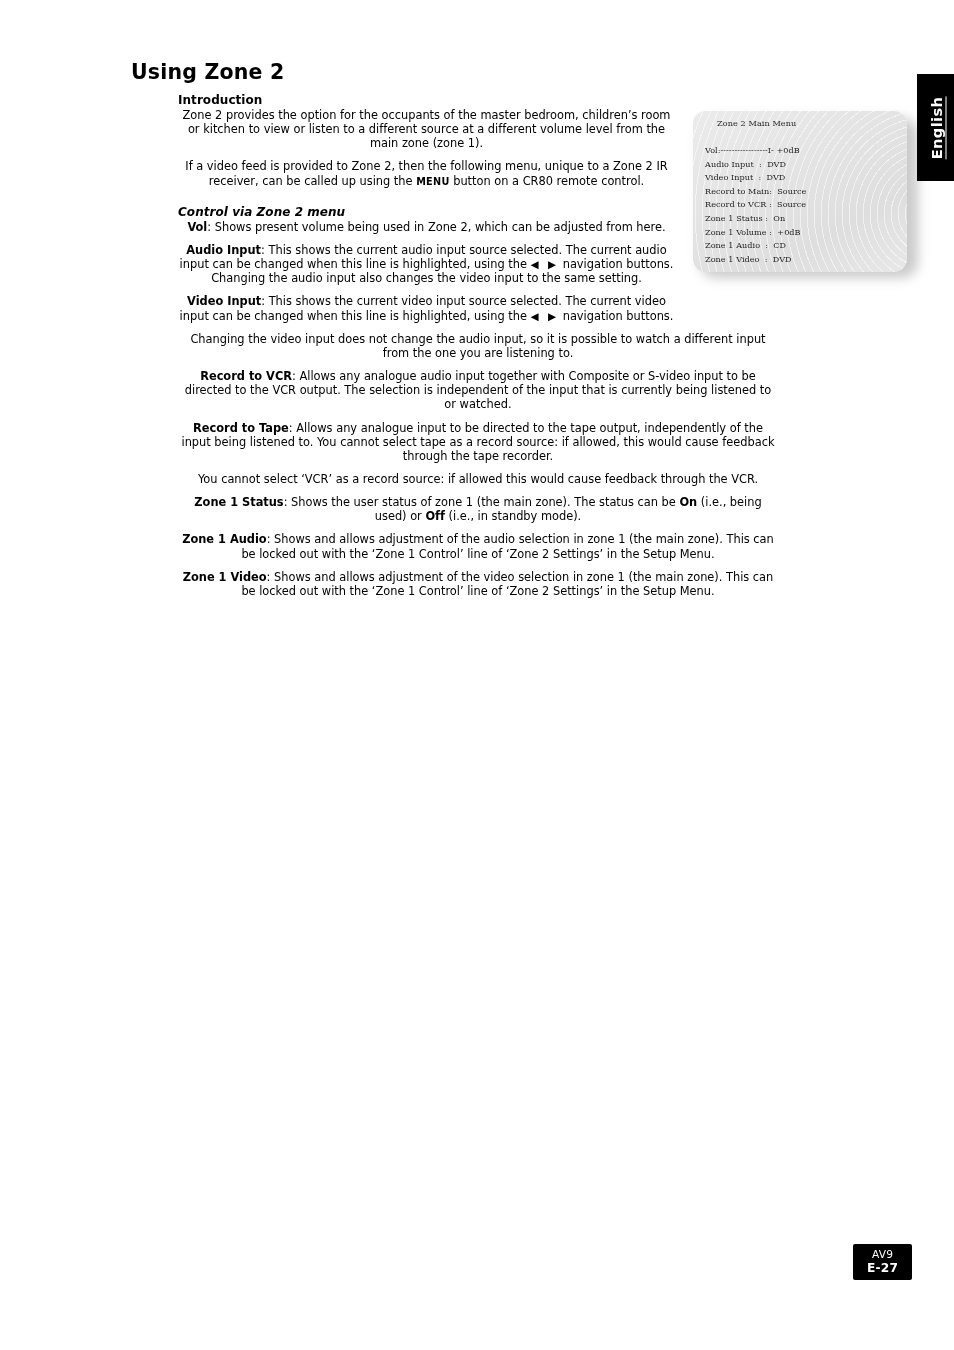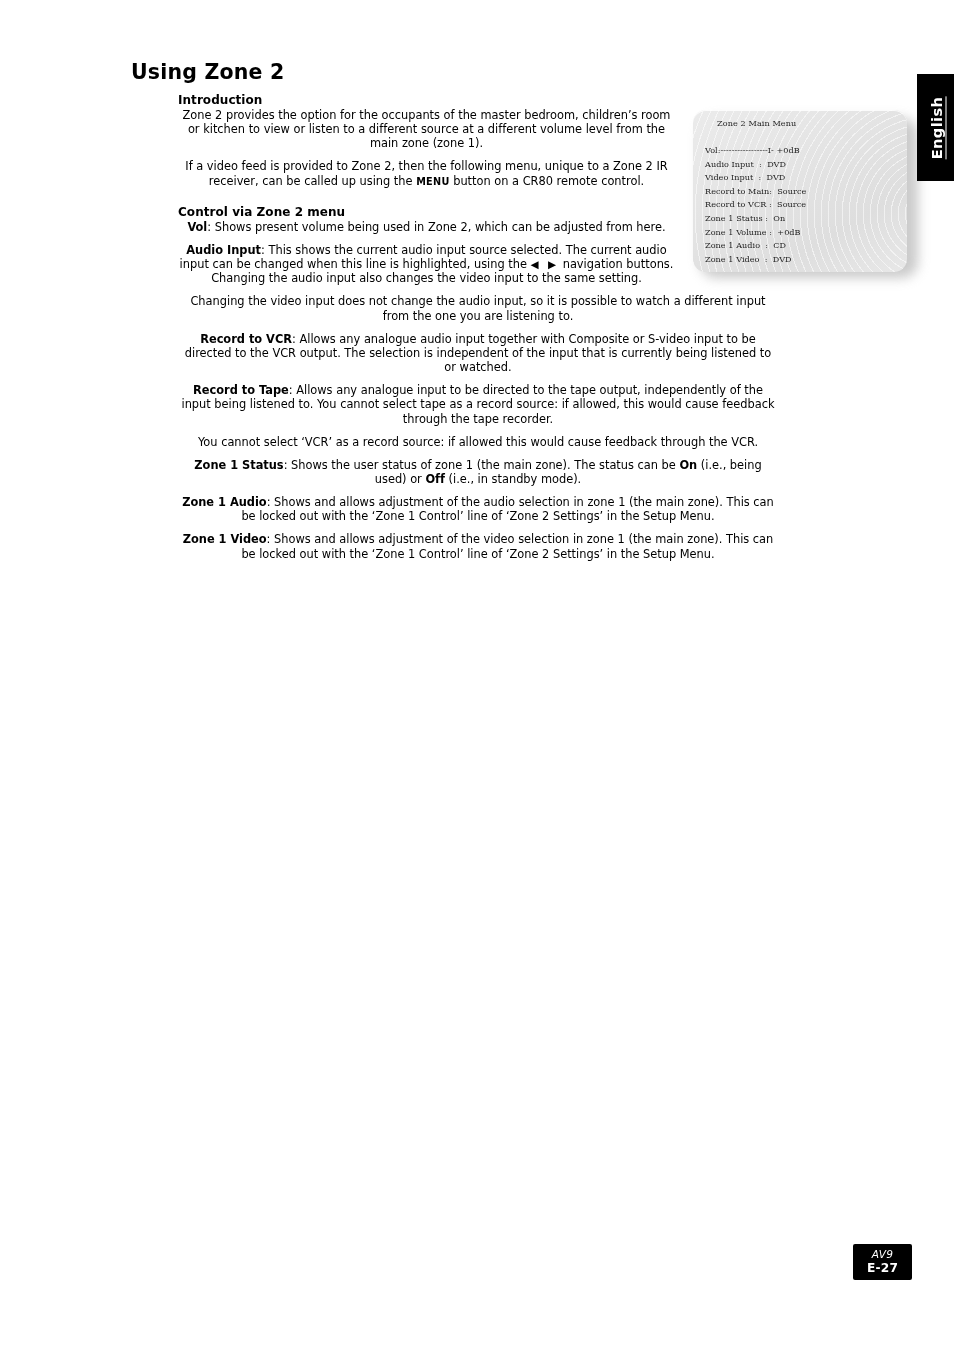--- a/index.html
+++ b/index.html
@@ -36,20 +36,21 @@
     width: 600px;
   }
   .sec-head {
     font-size: 12px;
     font-weight: bold;
     margin: 0 0 1px 0;
     letter-spacing: 0.05px;
   }
   .sec-head.second {
     margin-top: 16px;
+    font-style: italic;
   }
   p.para {
     font-size: 11.4px;
     line-height: 14.15px;
     margin: 0 0 9px 0;
     text-align: center;
     letter-spacing: -0.01px;
   }
   p.nogap {
     margin-bottom: 9px;
@@ -154,21 +155,20 @@
     background: #000000;
     border-radius: 2px;
     color: #ffffff;
     text-align: center;
   }
   .page-badge .model {
     font-size: 10.6px;
     line-height: 14px;
     padding-top: 3px;
     letter-spacing: 0.2px;
-    font-style: italic;
   }
   .page-badge .num {
     font-size: 12.2px;
     font-weight: bold;
     line-height: 15px;
     letter-spacing: 0.2px;
   }
 </style>
 </head>
 <body>
@@ -182,20 +182,21 @@
   <p class="para narrow">Zone 2 provides the option for the occupants of the master bedroom, children’s room or kitchen to view or listen to a different source at a different volume level from the main zone (zone 1).</p>
 
   <p class="para narrow"><span>If a video feed is provided to Zone 2, then the following menu, unique to a Zone 2 IR receiver, can be called up using the </span><span class="smallcaps">MENU</span><span> button on a CR80 remote control.</span></p>
 
   <div class="sec-head second">Control via Zone 2 menu</div>
 
   <p class="para narrow nogap"><span class="b">Vol</span><span>: Shows present volume being used in Zone 2, which can be adjusted from here.</span></p>
 
   <p class="para narrow"><span class="b">Audio Input</span><span>: This shows the current audio input source selected. The current audio input can be changed when this line is highlighted, using the </span><span class="arrows">◀  ▶</span><span> navigation buttons. Changing the audio input also changes the video input to the same setting.</span></p>
 
+  <p class="para narrow"><span class="b">Video Input</span><span>: This shows the current video input source selected. The current video input can be changed when this line is highlighted, using the </span><span class="arrows">◀  ▶</span><span> navigation buttons.</span></p>
 
   <p class="para wide">Changing the video input does not change the audio input, so it is possible to watch a different input from the one you are listening to.</p>
 
   <p class="para wide"><span class="b">Record to VCR</span><span>: Allows any analogue audio input together with Composite or S-video input to be directed to the VCR output. The selection is independent of the input that is currently being listened to or watched.</span></p>
 
   <p class="para wide"><span class="b">Record to Tape</span><span>: Allows any analogue input to be directed to the tape output, independently of the input being listened to. You cannot select tape as a record source: if allowed, this would cause feedback through the tape recorder.</span></p>
 
   <p class="para wide">You cannot select ‘VCR’ as a record source: if allowed this would cause feedback through the VCR.</p>
 
   <p class="para wide"><span class="b">Zone 1 Status</span><span>: Shows the user status of zone 1 (the main zone). The status can be </span><span class="b">On</span><span> (i.e., being used) or </span><span class="b">Off</span><span> (i.e., in standby mode).</span></p>

